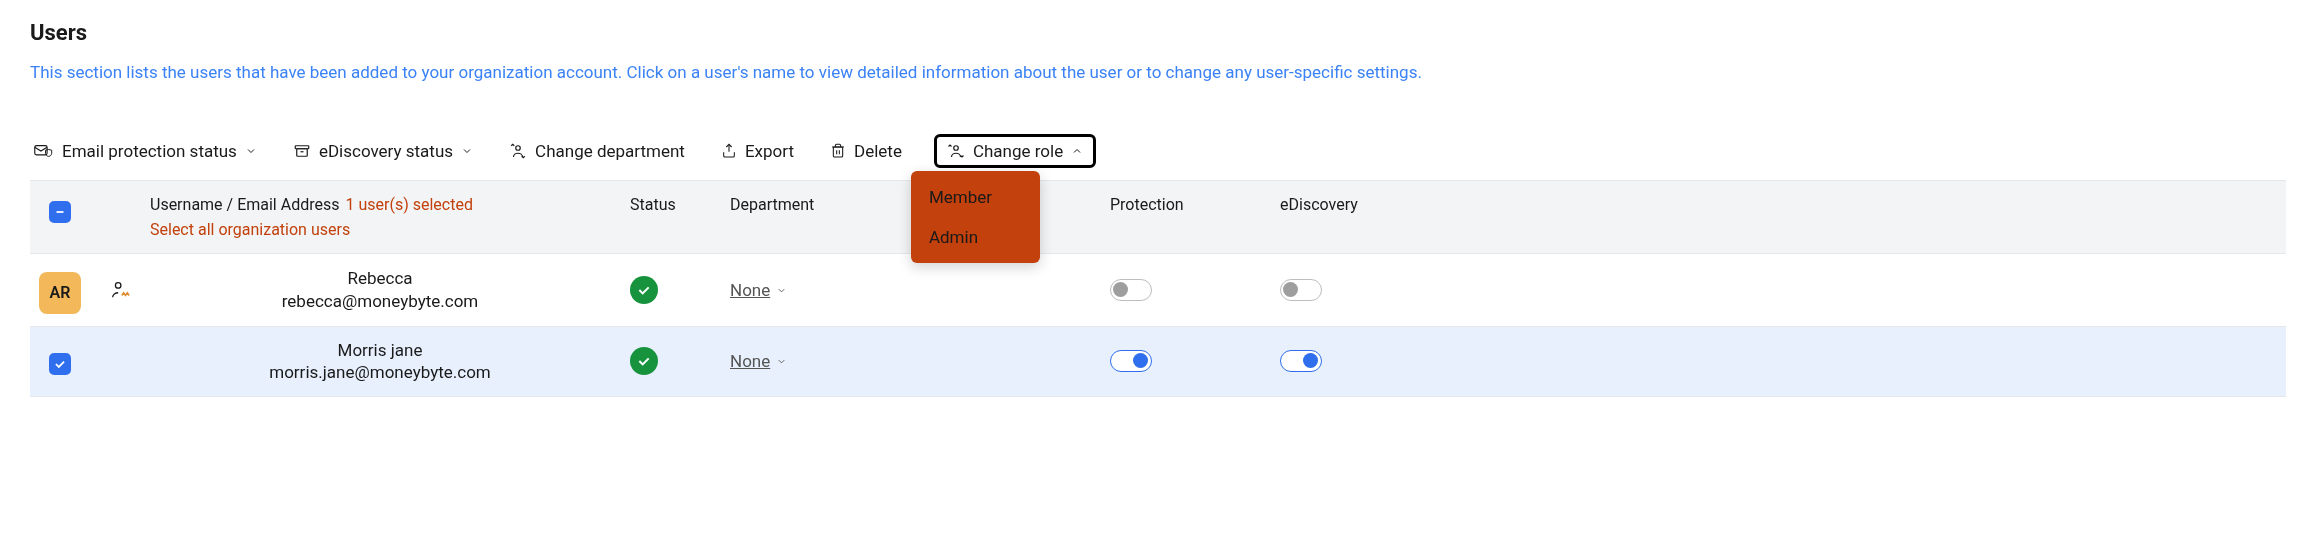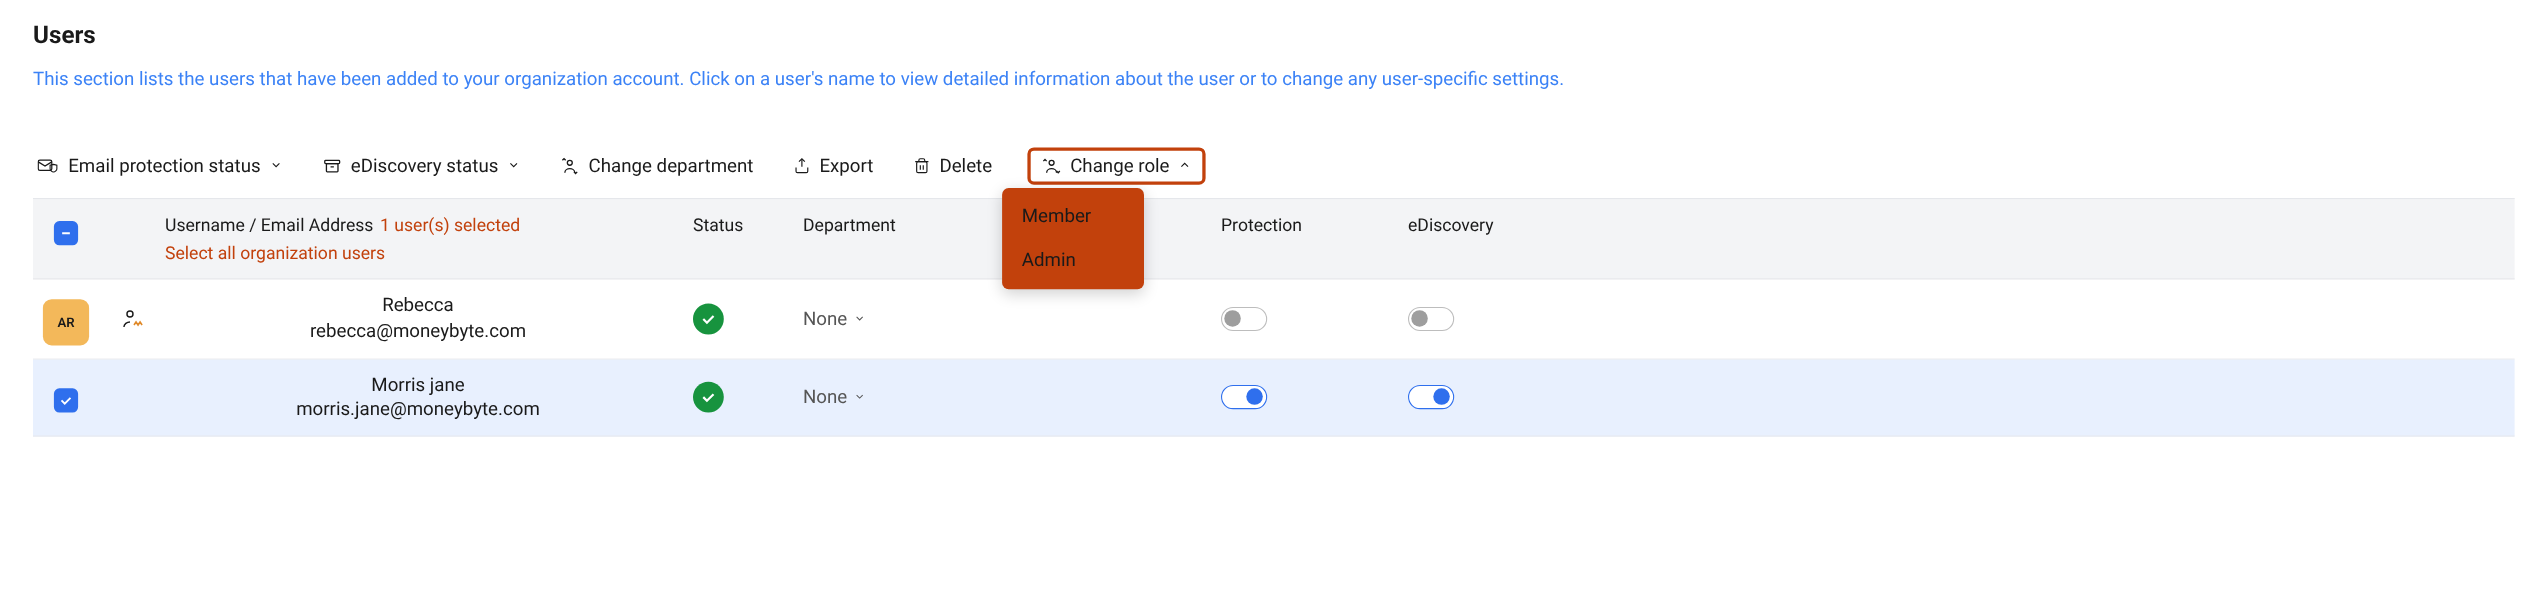--- a/index.html
+++ b/index.html
@@ -32,21 +32,21 @@
   .toolbar-item {
     display: flex;
     align-items: center;
     gap: 8px;
     cursor: pointer;
     color: #1a1a1a;
     padding: 6px 4px;
     border-radius: 4px;
   }
   .toolbar-item.active {
-    border: 3px solid #c2410c;
+    border: 3px solid #000000;
     padding: 4px 10px;
     border-radius: 6px;
   }
   .chev {
     display: inline-block;
     vertical-align: middle;
   }
   .icon {
     display: inline-flex;
     align-items: center;
@@ -95,37 +95,37 @@
     cursor:pointer;
   }
   .chk .mark { stroke:#fff; }
 
   
   .avatar {
     width: 42px; height: 42px;
     border-radius: 8px;
     background: #f3b85a;
     display:flex; align-items:center; justify-content:center;
-    font-weight:600; font-size:12px; color:#1a1a1a;
+    font-weight:600; font-size:16px; color:#1a1a1a;
   }
   .user-block { display:flex; flex-direction:column; line-height:1.35;align-items:center; }
   .user-name { font-size:17px; }
   .user-email { font-size:17px; color:#1a1a1a; }
 
   
   .status-pill {
     width: 28px; height: 28px;
     border-radius: 50%;
     background: #17933e;
     display:flex; align-items:center; justify-content:center;
   }
   .status-pill svg { stroke:#fff; }
 
   
-  .dept { color:#555; display:flex; align-items:center; gap:6px; font-size:17px;}
+  .dept { color:#555; display:flex; align-items:center; gap:6px; font-size:17px;text-decoration:underline;}
 
   
   .toggle {
     width: 42px; height: 22px;
     border-radius: 11px;
     border: 1.5px solid #bdbdbd;
     position: relative;
     background: #fff;
     cursor:pointer;
   }

